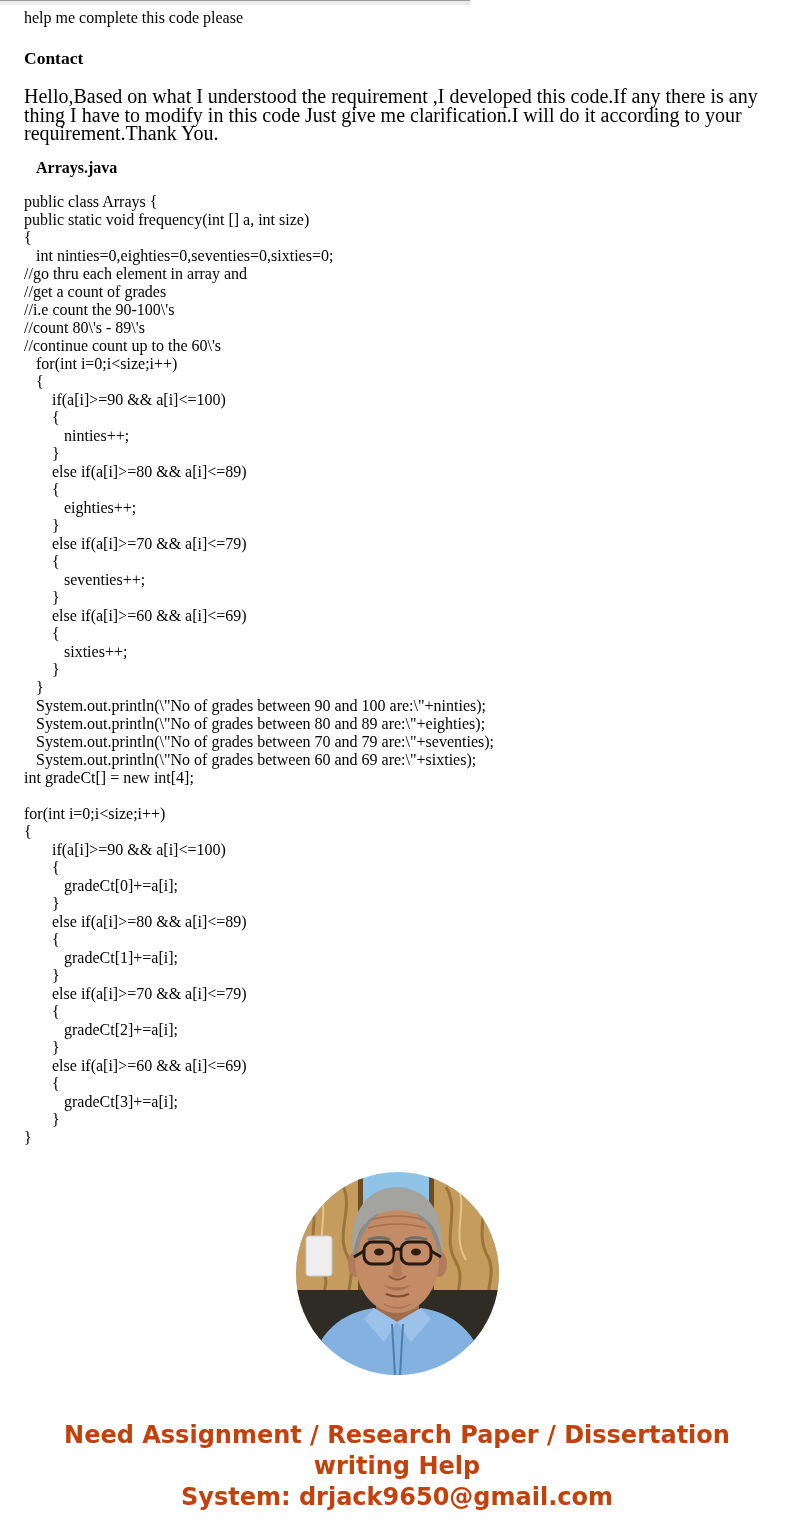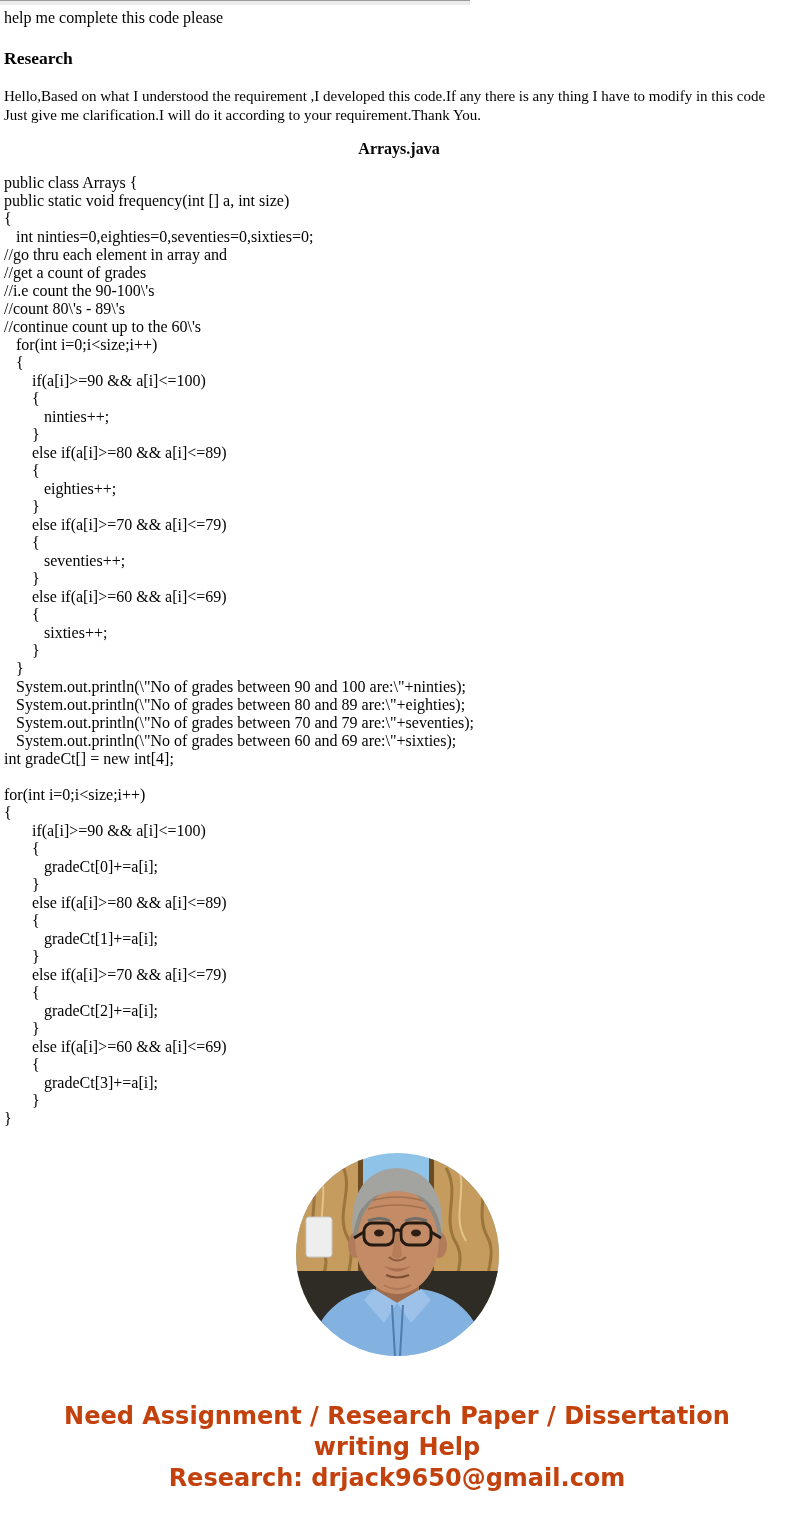--- a/index.html
+++ b/index.html
@@ -18,44 +18,43 @@
     position: absolute;
     top: 0;
     left: 0;
     width: 470px;
     height: 5px;
     background: #ececec;
     border-top: 1px solid #9a9a9a;
     box-sizing: border-box;
   }
   .content {
-    padding: 0 4px;
+    padding: 0 24px;
   }
   .question {
     margin: 8px 0 0 0;
     font-size: 16px;
     line-height: 19px;
   }
   .solution-heading {
     margin: 21px 0 0 0;
     font-size: 17.5px;
     font-weight: bold;
     line-height: 21px;
   }
   .intro {
     margin: 18px 0 0 0;
-    font-size: 15px;
+    font-size: 20px;
     line-height: 18.5px;
   }
   .file-heading {
-    margin: 15px 0 0 4px;
+    margin: 15px 0 0 12px;
     font-size: 16px;
     font-weight: bold;
     line-height: 19px;
-    text-align: center;
   }
   pre.code {
     margin: 16px 0 12px 0;
     font-family: "Liberation Serif", serif;
     font-size: 16px;
     line-height: 18px;
     white-space: pre;
   }
   .avatar-wrap {
     margin: 25px auto 0 auto;
@@ -77,21 +76,21 @@
 </style>
 </head>
 <body>
 
 <div class="top-artifact"></div>
 
 <main class="content">
 
   <p class="question">help me complete this code please</p>
 
-  <h2 class="solution-heading">Research</h2>
+  <h2 class="solution-heading">Contact</h2>
 
   <p class="intro">Hello,Based on what I understood the requirement ,I developed this code.If any there is any thing I have to modify in this code Just give me clarification.I will do it according to your requirement.Thank You.</p>
 
   <h3 class="file-heading">Arrays.java</h3>
 
   <pre class="code">public class Arrays {
 public static void frequency(int [] a, int size)
 {
    int ninties=0,eighties=0,seventies=0,sixties=0;
 //go thru each element in array and
@@ -218,16 +217,16 @@
         <path d="M88,113 Q101,118 115,113 Q101,124 88,113 Z" fill="#8e5d3e" opacity="0.55"></path>
         <path d="M90,122 Q101,127 113,122" stroke="#7d4e33" stroke-width="2" fill="none"></path>
         <path d="M88,132 Q101,140 115,132" stroke="#a06c4e" stroke-width="2" fill="none" opacity="0.6"></path>
       </g>
     </svg>
   </div>
 
   <div class="footer">
     <div class="footer-heading">Need Assignment / Research Paper / Dissertation
 writing Help</div>
-    <div class="footer-contact">Research: drjack9650@gmail.com</div>
+    <div class="footer-contact">System: drjack9650@gmail.com</div>
   </div>
 
 </main>
 
 </body></html>

